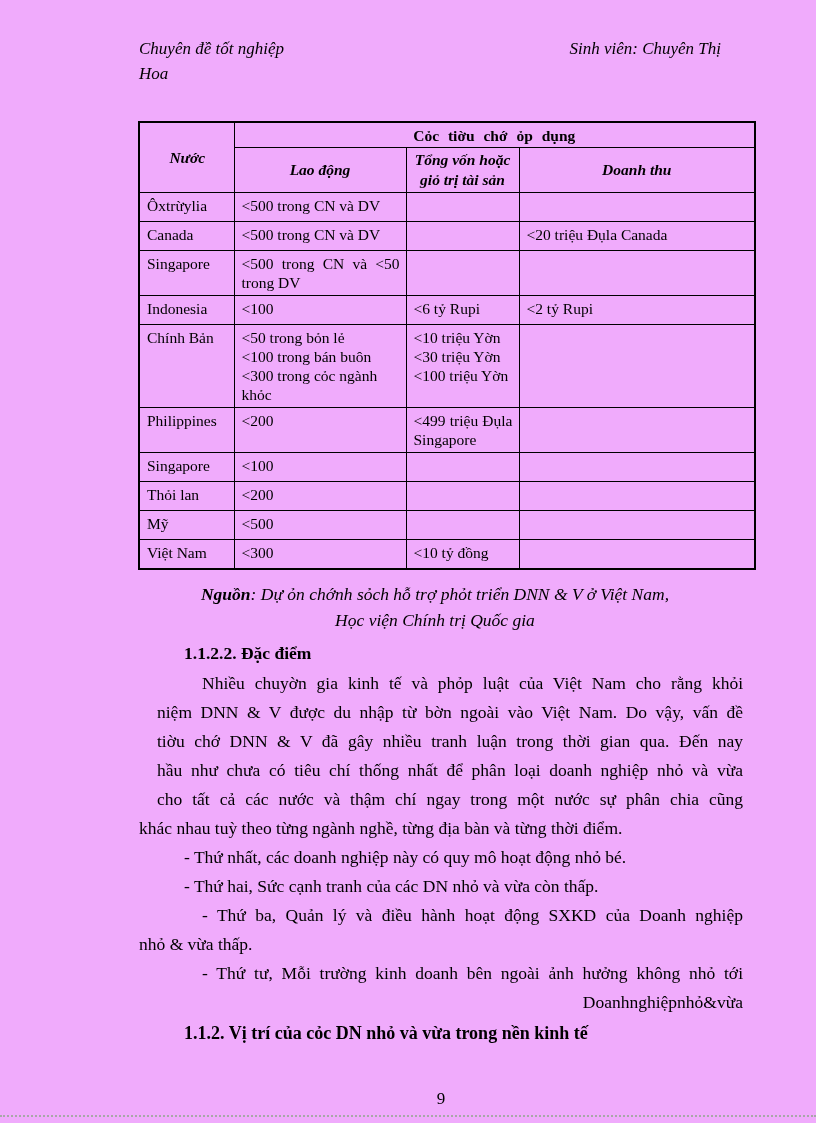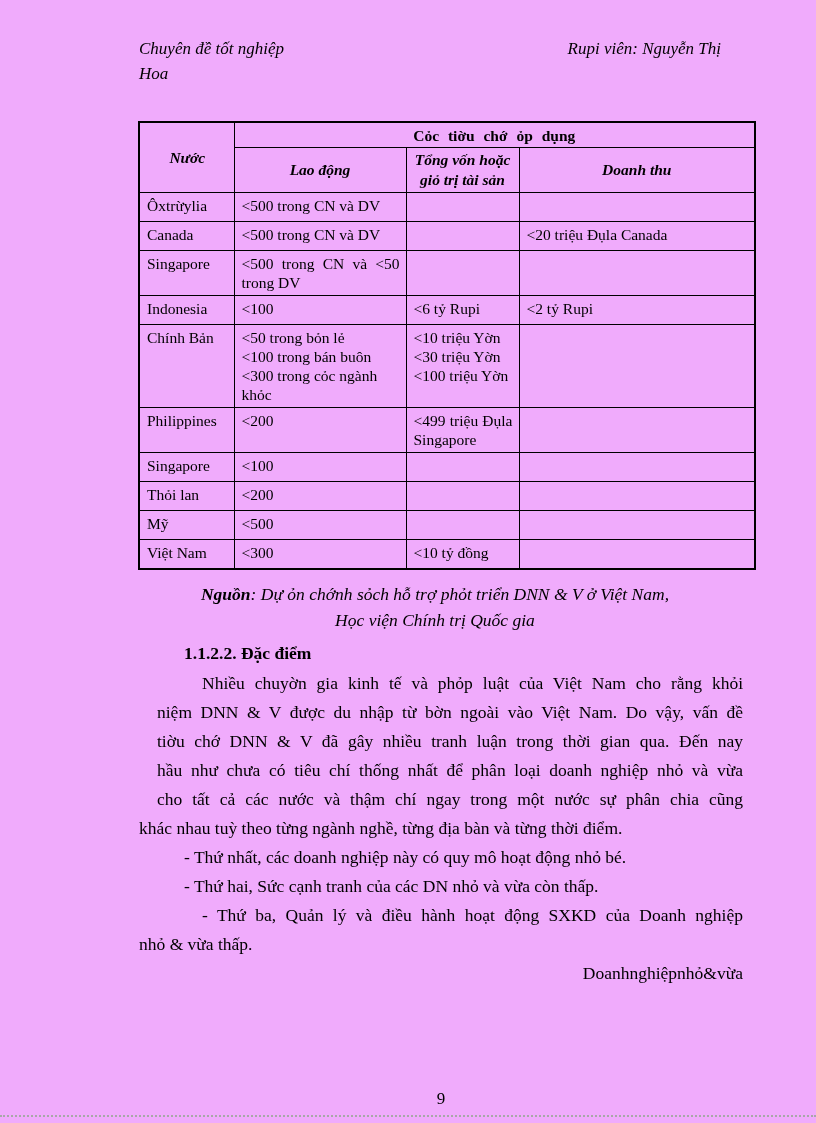--- a/index.html
+++ b/index.html
@@ -52,21 +52,21 @@
   .dotline { position:absolute; left:0; top:1115px; width:816px;
              border-top:2px dotted #a8a8a8; }
 </style>
 </head>
 <body>
 
 <div class="page">
 
   <div class="hdr">
     <span>Chuyên đề tốt nghiệp</span>
-    <span>Rupi viên: Nguyễn Thị</span>
+    <span>Sinh viên: Chuyên Thị</span>
   </div>
   <div class="hdr-line2">Hoa</div>
 
   <div class="tbl">
     <table>
       <colgroup>
           <col style="width:95px">
           <col style="width:172px">
           <col style="width:113px">
           <col style="width:236px">
@@ -196,26 +196,28 @@
     <div class="ln jst">niệm DNN &amp; V được du nhập từ bờn ngoài vào Việt Nam. Do vậy, vấn đề</div>
     <div class="ln jst">tiờu chớ DNN &amp; V đã gây nhiều tranh luận trong thời gian qua. Đến nay</div>
     <div class="ln jst">hầu như chưa có tiêu chí thống nhất để phân loại doanh nghiệp nhỏ và vừa</div>
     <div class="ln jst">cho tất cả các nước và thậm chí ngay trong một nước sự phân chia cũng</div>
     <div class="ln">khác nhau tuỳ theo từng ngành nghề, từng địa bàn và từng thời điểm.</div>
 
     <div class="ln in">- Thứ nhất, các doanh nghiệp này có quy mô hoạt động nhỏ bé.</div>
     <div class="ln in">- Thứ hai, Sức cạnh tranh của các DN nhỏ và vừa còn thấp.</div>
     <div class="ln in jst">- Thứ ba, Quản lý và điều hành hoạt động SXKD của Doanh nghiệp</div>
     <div class="ln">nhỏ &amp; vừa thấp.</div>
+    <div class="ln in jst">- Thứ tư, Mỗi trường kinh doanh bên ngoài ảnh hưởng không nhỏ tới</div>
     <div class="spread">
       <span>Doanh</span>
       <span>nghiệp</span>
       <span>nhỏ</span>
       <span>&amp;</span>
       <span>vừa</span>
     </div>
 
+    <div class="h2">1.1.2. Vị trí của cỏc DN nhỏ và vừa trong nền kinh tế</div>
   </div>
 
   <div class="pagenum">9</div>
   <div class="dotline"></div>
 
 </div>
 
 </body></html>

